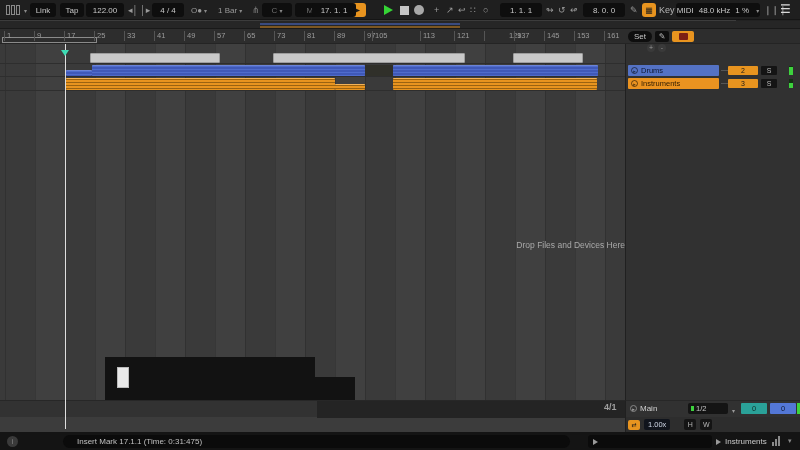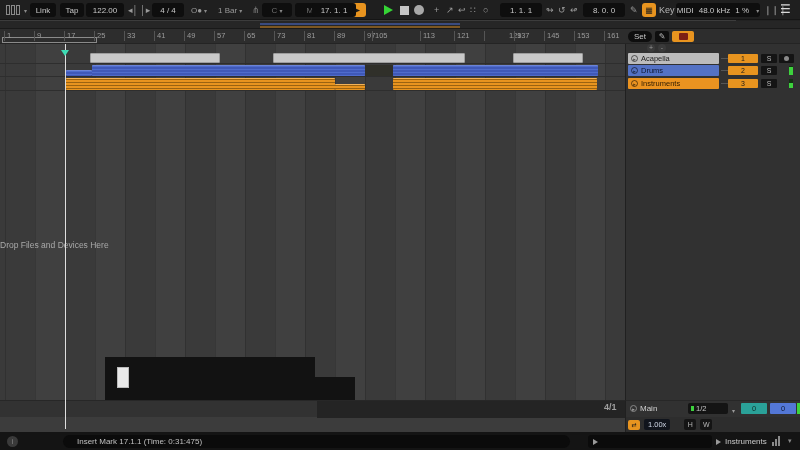--- a/index.html
+++ b/index.html
@@ -44,21 +44,21 @@
       repeating-linear-gradient(to right, #343434 0 1px, transparent 1px 30px);
     background-position:5px 0; }
   .track-lane { position:absolute; left:0; width:625px; border-bottom:1px solid #2e2e2e; }
   .clip { position:absolute; border-radius:1px; }
   .clip.t0 { background:#c9c9c9; border:1px solid #9e9e9e; }
   .clip.t1 { background:#4059b8; background-image:repeating-linear-gradient(to bottom,#4f6ccc 0 1px,transparent 1px 3px); border-top:1px solid #6b83d6; }
   .clip.t2 { background:#e8941f; background-image:repeating-linear-gradient(to bottom,rgba(60,40,0,.45) 0 1px,transparent 1px 3px); border-top:1px solid #f3b257; }
   .clip.dark { background:#30302a; background-image:none; border:none; }
   .insert-marker { position:absolute; left:61px; top:0; width:0; height:0; border-left:4px solid transparent; border-right:4px solid transparent; border-top:6px solid #3ddbb4; z-index:5; }
   .playhead { position:absolute; left:65px; top:0; width:1px; height:385px; background:#dedede; z-index:4; }
-  .drop-hint { position:absolute; left:0; top:196px; width:625px; text-align:left; color:#a9a9a9; font-size:8.5px; }
+  .drop-hint { position:absolute; left:0; top:196px; width:625px; text-align:right; color:#a9a9a9; font-size:8.5px; }
   .black-l { position:absolute; background:#121212; }
   .white-chip { position:absolute; left:117px; top:323px; width:12px; height:21px; background:#e9e9e9; border:1px solid #bbb; }
 
   
   .panel { position:absolute; left:625px; top:44px; width:175px; height:356px; background:#313131; border-left:1px solid #202020; }
   .head-row { position:absolute; left:2px; width:173px; height:11px; }
   .name-box { position:absolute; left:0; top:0; height:11px; width:91px; display:flex; align-items:center; gap:3px; padding-left:3px; font-size:7.5px; color:#1c1c1c; border-radius:1px; }
   .fold-icon { width:7px; height:7px; border-radius:50%; border:1px solid rgba(0,0,0,.55); font-size:5px; line-height:6px; text-align:center; color:rgba(0,0,0,.65); }
   .slider-line { position:absolute; left:93px; top:5px; width:28px; height:1px; background:#555; }
   .num-box { position:absolute; left:100px; top:1px; width:30px; height:9px; background:#e8941f; color:#1a1a1a; font-size:7px; display:flex; align-items:center; justify-content:center; border-radius:1px; }
@@ -237,32 +237,20 @@
     <div class="insert-marker" style="top:6px;"></div>
     <div class="playhead"></div>
     <div class="drop-hint">Drop Files and Devices Here</div>
     <div class="black-l" style="left:105px; top:313px; width:210px; height:52px;"></div>
     <div class="black-l" style="left:315px; top:333px; width:40px; height:32px;"></div>
     <div class="white-chip"></div>
   </div>
 
   <div class="panel">
 
-    <div class="head-row" style="top:9px;">
-      <div class="name-box" style="background:#bcbcbc;">
-        <span class="fold-icon">▸</span>
-        <span>Acapella</span>
-      </div>
-      <div class="slider-line"></div>
-      <div class="num-box">1</div>
-      <div class="s-box">S</div>
-      <div class="arm-box">
-          <i></i>
-        </div>
-    </div>
 
     <div class="head-row" style="top:21px;">
       <div class="name-box" style="background:#5472c4; color:#0e1630;">
         <span class="fold-icon">▸</span>
         <span>Drums</span>
       </div>
       <div class="slider-line"></div>
       <div class="num-box">2</div>
       <div class="s-box">S</div>
       <div class="meter">

